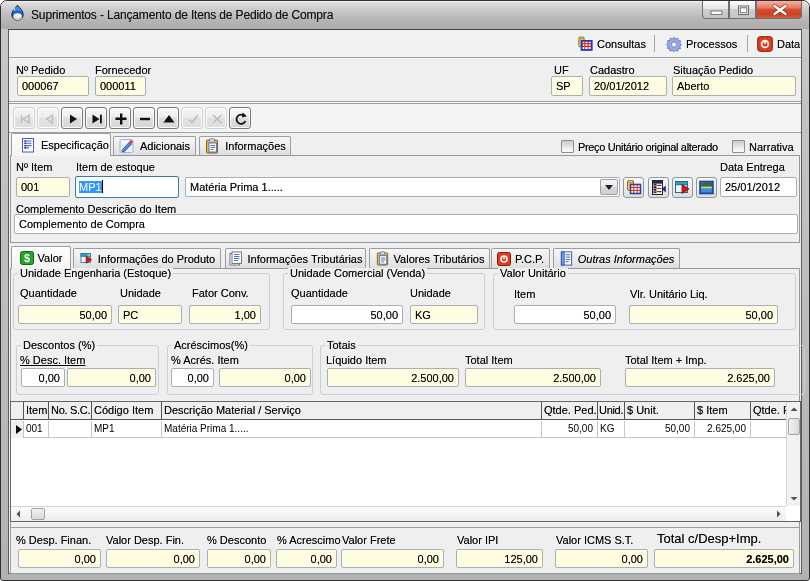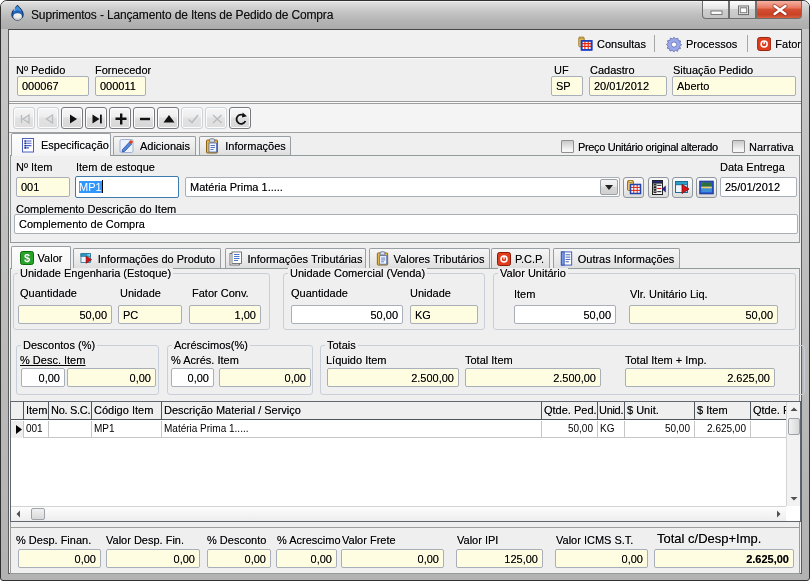--- a/index.html
+++ b/index.html
@@ -121,21 +121,21 @@
       </svg>
         <span>Processos</span>
     </div>
     <div style="position:absolute;left:738px;top:5px;width:1px;height:17px;background:#a7a7a7;"></div>
     <div class="tbbtn" style="left:748px;top:3px;width:44px;">
       <svg width="16" height="16" viewBox="0 0 16 16" style="margin-right:4px;">
         <rect x="0.7" y="0.7" width="14.6" height="14.6" rx="2.4" fill="#e03c1e" stroke="#8d1a05" stroke-width="1"></rect>
         <circle cx="8" cy="8" r="3.4" fill="none" stroke="#fff" stroke-width="1.7"></circle>
         <rect x="7.2" y="4.8" width="1.6" height="3.2" fill="#fff"></rect>
       </svg>
-        <span>Fator</span>
+        <span>Data</span>
     </div>
 
     <div style="position:absolute;left:0;top:29px;width:792px;height:43px;border-bottom:1px solid #9d9d9d;"></div>
     <div style="position:absolute;left:0;top:72px;width:792px;height:1px;background:#fafafa;"></div>
     <div class="lbl" style="left:7px;top:34px;">Nº Pedido</div>
     <div class="lbl" style="left:86px;top:34px;">Fornecedor</div>
     <div class="lbl" style="left:545px;top:34px;">UF</div>
     <div class="lbl" style="left:581px;top:34px;">Cadastro</div>
     <div class="lbl" style="left:664px;top:34px;">Situação Pedido</div>
     <div class="fld" style="left:8px;top:46px;width:72px;">000067</div>
@@ -322,21 +322,21 @@
         <span>Valores Tributários</span>
     </div>
     <div class="tab2" style="left:482px;width:59px;">
       <svg width="14" height="14" viewBox="0 0 14 14" style="margin-right:4px;">
         <rect x="0.5" y="0.5" width="13" height="13" rx="2" fill="#e03c1e" stroke="#8d1a05"></rect>
         <circle cx="7" cy="7" r="3" fill="none" stroke="#fff" stroke-width="1.5"></circle>
         <rect x="6.3" y="4.2" width="1.4" height="3" fill="#fff"></rect>
       </svg>
         <span>P.C.P.</span>
     </div>
-    <div class="tab2" style="left:544px;width:127px;">
+    <div class="tab2" style="left:544px;width:127px;font-style:italic;">
       <svg width="15" height="15" viewBox="0 0 16 16" style="margin-right:4px;">
         <rect x="2.5" y="1" width="11" height="14" fill="#fff" stroke="#3355bb"></rect>
         <rect x="2.5" y="1" width="3" height="14" fill="#7b9be0" stroke="#3355bb"></rect>
         <path d="M7 4 h5 M7 6.5 h5 M7 9 h5 M7 11.5 h3.5" stroke="#3355bb" stroke-width="1"></path>
       </svg>
         <span>Outras Informações</span>
     </div>
 
     <div class="grp" style="left:4px;top:243px;width:257px;height:57px;">
       <div class="glab">Unidade Engenharia (Estoque)</div>

